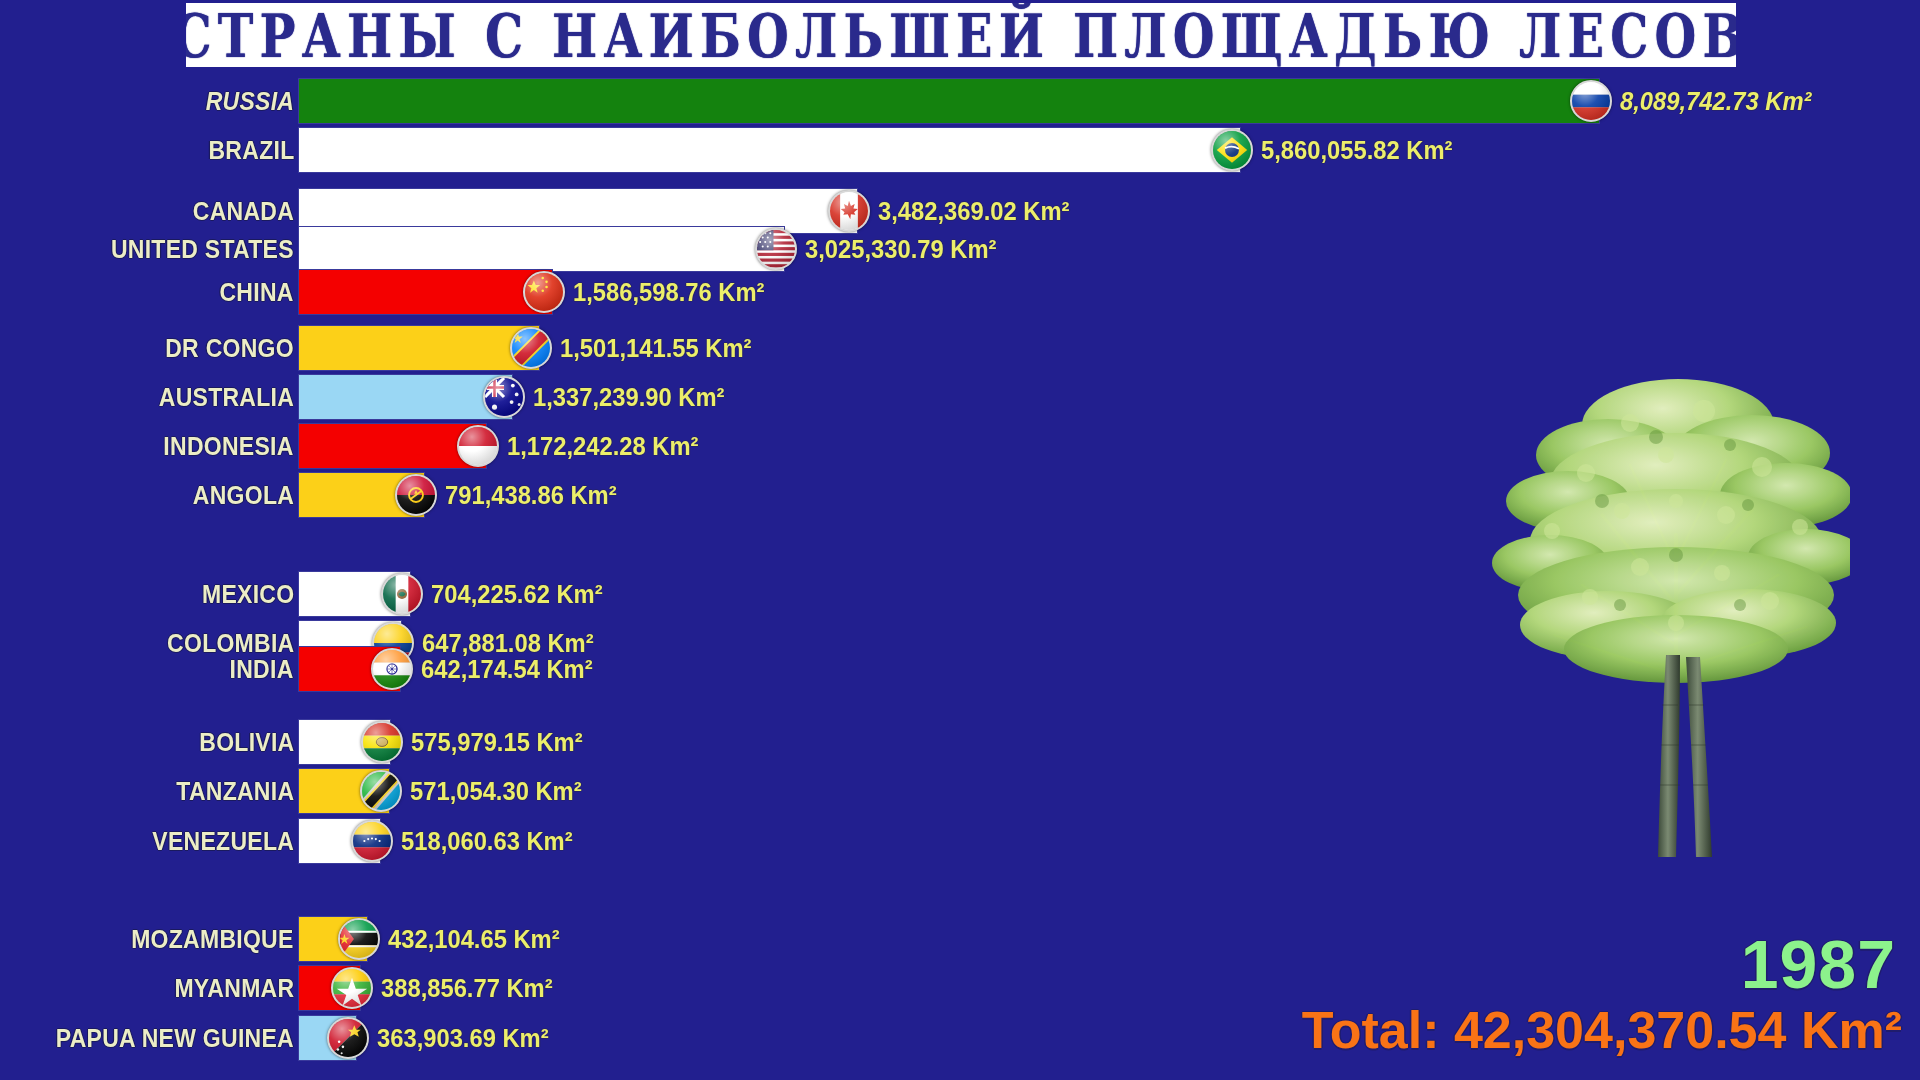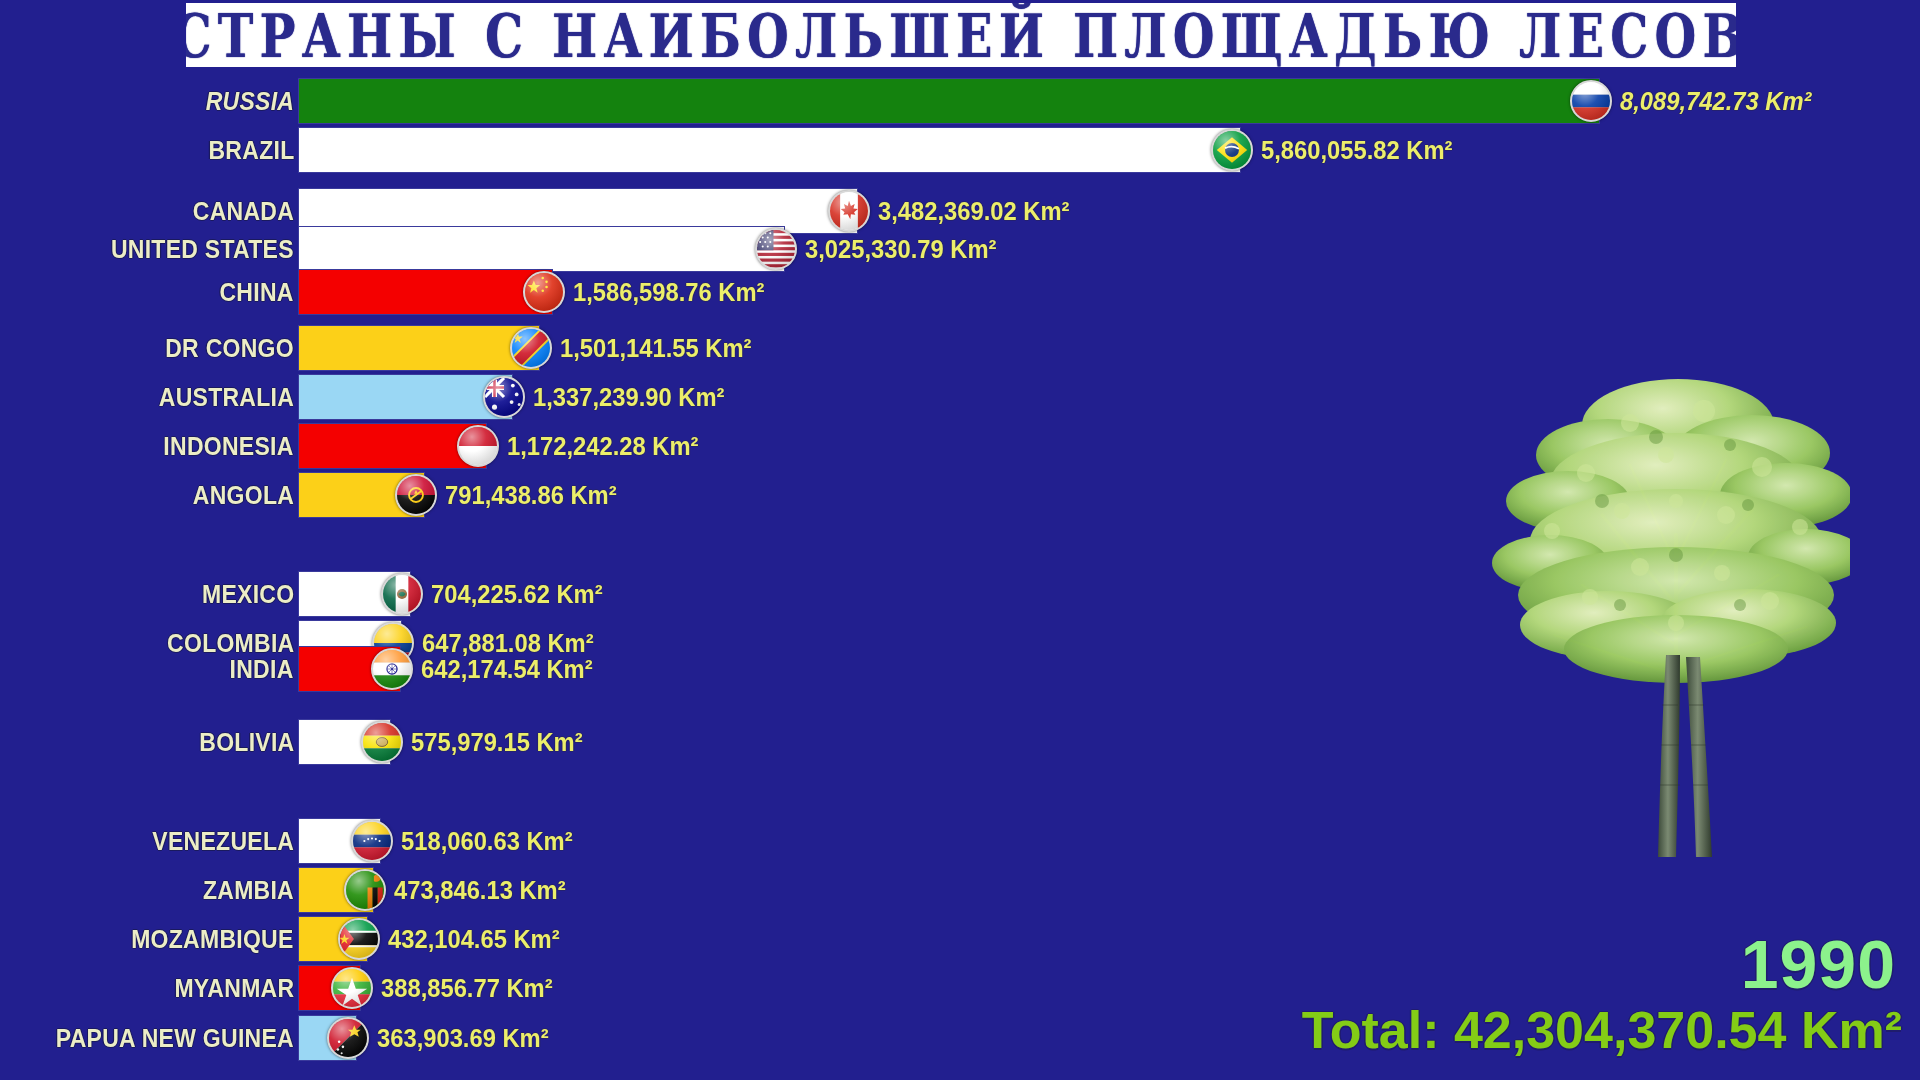--- a/index.html
+++ b/index.html
@@ -128,21 +128,21 @@
     text-shadow:
       -1.5px 0 0 #1f1c6e, 1.5px 0 0 #1f1c6e,
       0 -1.5px 0 #1f1c6e, 0 1.5px 0 #1f1c6e;
   }
   #total {
     position: absolute;
     right: 18px; top: 1000px;
     font-family: "Liberation Sans", sans-serif;
     font-weight: bold;
     font-size: 52px;
-    color: #84cc16;
+    color: #f97316;
     white-space: nowrap;
     text-shadow:
       -1.5px 0 0 #1f1c6e, 1.5px 0 0 #1f1c6e,
       0 -1.5px 0 #1f1c6e, 0 1.5px 0 #1f1c6e;
   }
 </style>
 </head>
 <body>
 
 <div id="stage">
@@ -433,53 +433,52 @@
         <div class="flag" style="left: 360.701px;">
           <svg viewBox="0 0 60 60">
             <rect width="60" height="20" fill="#d52b1e"></rect>
             <rect y="20" width="60" height="20" fill="#f9e300"></rect>
             <rect y="40" width="60" height="20" fill="#007934"></rect>
             <ellipse cx="30" cy="30" rx="9" ry="7" fill="#c8a951" stroke="#6b4f1d" stroke-width="1.5"></ellipse>
           </svg>
         </div>
         <div class="value" style="left: 410.701px;">575,979.15 Km²</div>
       </div>
+      <div class="row" style="top: 696.2px;">
+        <div class="row-label">TANZANIA</div>
+        <div class="bar" style="width: 91.9081px; background: rgb(252, 208, 24);"></div>
+        <div class="flag" style="left: 359.908px;">
+          <svg viewBox="0 0 60 60">
+            <polygon points="0,0 38,0 0,44" fill="#1eb53a"></polygon>
+            <polygon points="60,16 60,60 22,60" fill="#00a3dd"></polygon>
+            <polygon points="44,0 60,0 60,12 16,60 0,60 0,48" fill="#fcd116"></polygon>
+            <polygon points="48,0 60,0 60,8 12,60 0,60 0,52" fill="#000"></polygon>
+          </svg>
+        </div>
+        <div class="value" style="left: 409.908px;">571,054.30 Km²</div>
+      </div>
       <div class="row" style="top: 745.5px;">
         <div class="row-label">VENEZUELA</div>
         <div class="bar" style="width: 83.379px; background: rgb(255, 255, 255);"></div>
         <div class="flag" style="left: 351.379px;">
           <svg viewBox="0 0 60 60">
             <rect width="60" height="20" fill="#fcd116"></rect>
             <rect y="20" width="60" height="20" fill="#00247d"></rect>
             <rect y="40" width="60" height="20" fill="#cf142b"></rect>
             <g fill="#fff">
               <circle cx="18" cy="30" r="1.7"></circle>
               <circle cx="24" cy="27" r="1.7"></circle>
               <circle cx="30" cy="26" r="1.7"></circle>
               <circle cx="36" cy="27" r="1.7"></circle>
               <circle cx="42" cy="30" r="1.7"></circle>
             </g>
           </svg>
         </div>
         <div class="value" style="left: 401.379px;">518,060.63 Km²</div>
       </div>
-      <div class="row" style="top: 794.8px;">
-        <div class="row-label">ZAMBIA</div>
-        <div class="bar" style="width: 76.263px; background: rgb(252, 208, 24);"></div>
-        <div class="flag" style="left: 344.263px;">
-          <svg viewBox="0 0 60 60">
-            <rect width="60" height="60" fill="#198a00"></rect>
-            <rect x="34" y="26" width="8" height="34" fill="#ef7d00"></rect>
-            <rect x="42" y="26" width="8" height="34" fill="#000"></rect>
-            <rect x="50" y="26" width="8" height="34" fill="#de2010"></rect>
-            <path d="M44 8 q6 -6 12 2 q-4 10 -12 6z" fill="#ef7d00"></path>
-          </svg>
-        </div>
-        <div class="value" style="left: 394.263px;">473,846.13 Km²</div>
-      </div>
       <div class="row" style="top: 844.1px;">
         <div class="row-label">MOZAMBIQUE</div>
         <div class="bar" style="width: 69.5449px; background: rgb(252, 208, 24);"></div>
         <div class="flag" style="left: 337.545px;">
           <svg viewBox="0 0 60 60">
             <rect width="60" height="20" fill="#009a44"></rect>
             <rect y="20" width="60" height="20" fill="#000"></rect>
             <rect y="40" width="60" height="20" fill="#fcd116"></rect>
             <rect y="17" width="60" height="3" fill="#fff"></rect>
             <rect y="40" width="60" height="3" fill="#fff"></rect>
@@ -515,16 +514,16 @@
               <circle cx="22" cy="44" r="2"></circle>
               <circle cx="14" cy="48" r="2"></circle>
               <circle cx="20" cy="54" r="1.6"></circle>
             </g>
           </svg>
         </div>
         <div class="value" style="left: 376.568px;">363,903.69 Km²</div>
       </div>
     </div>
 
-  <div id="year">1990</div>
+  <div id="year">1987</div>
   <div id="total">Total: 42,304,370.54 Km²</div>
 
 </div>
 
 </body></html>

